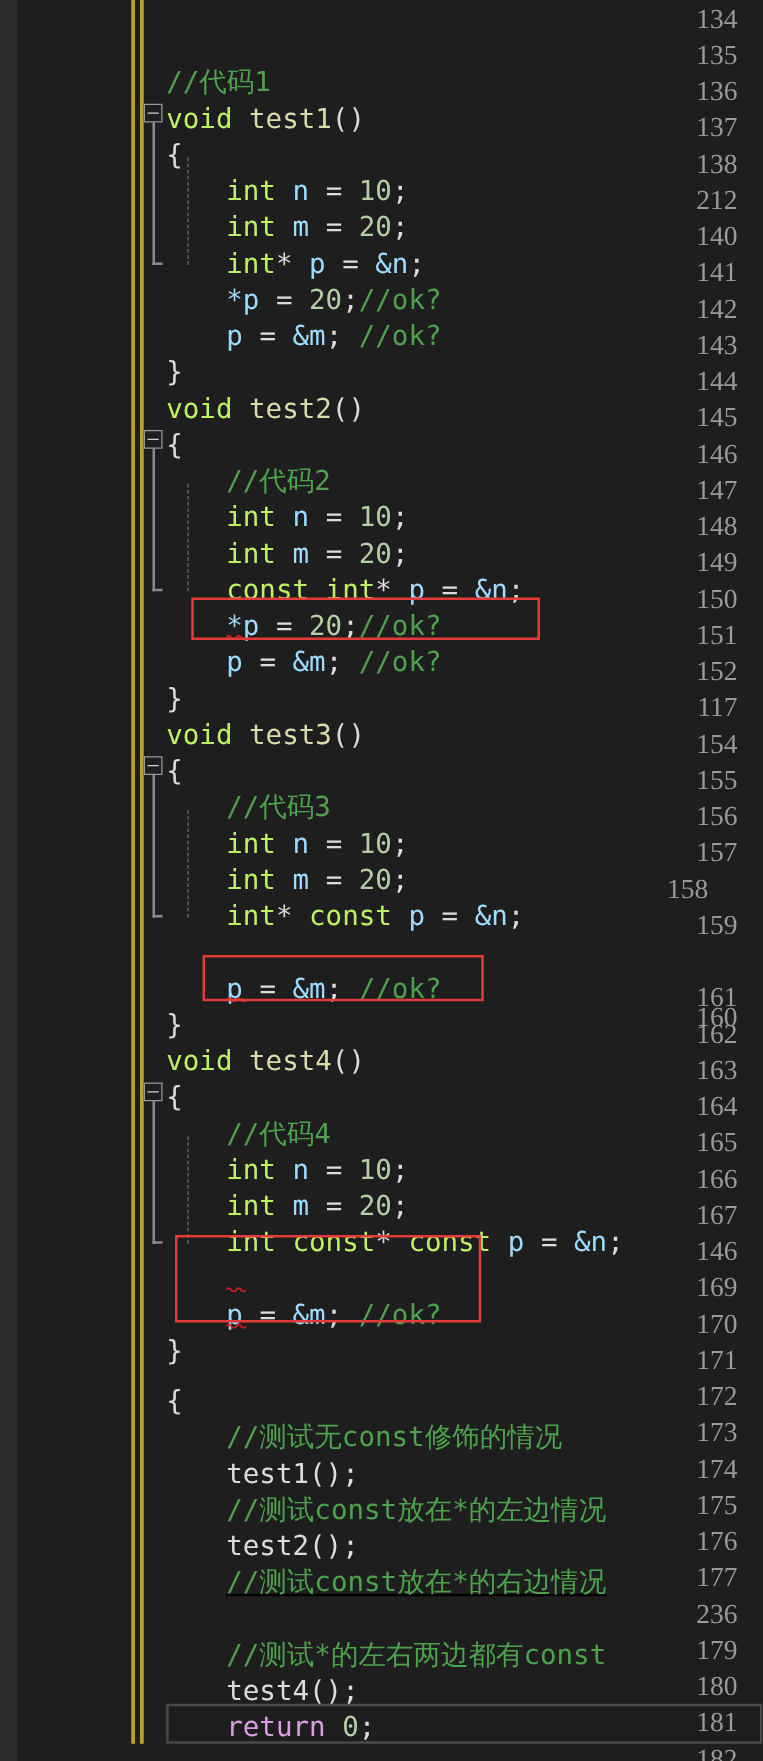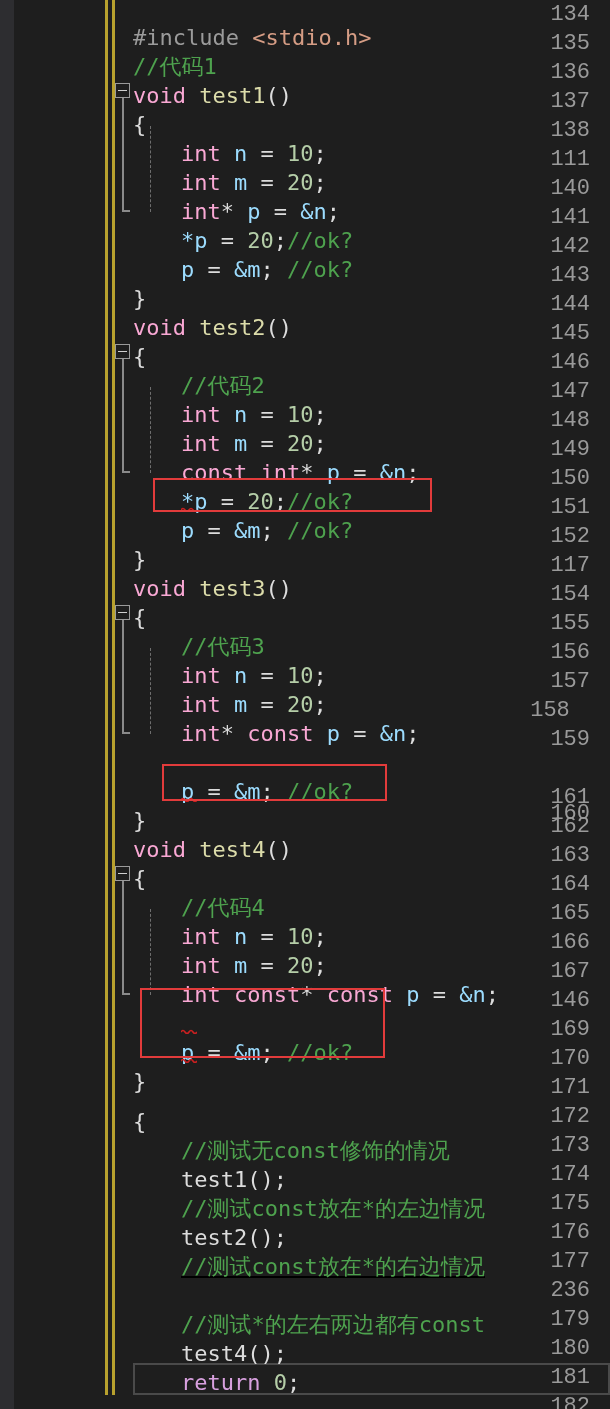--- a/index.html
+++ b/index.html
@@ -18,21 +18,21 @@
     background:#2d2d30;
   }
   
   .gutter{
     position:absolute; left:14px; top:0; width:86px; height:1409px;
     background:#1e1e1e;
   }
   .lnum{
     position:absolute; right:20px; width:80px; text-align:right;
     color:#9a9a9a; font-size:22px; line-height:29px; letter-spacing:0px;
-    font-family:Liberation Mono, monospace;
+    font-family:Liberation Serif, serif;
   }
   
   .changebar{
     position:absolute; width:3px; background:#b8a12e;
   }
   .changebar.b1{ left:105px; }
   .changebar.b2{ left:112px; }
   
   .foldline{
     position:absolute; left:122px; width:2px; background:#8a8a8a;
@@ -60,21 +60,21 @@
   }
   .cline{
     position:absolute; left:133px; white-space:pre;
     font-size:22px; line-height:29px;
     font-family:"DejaVu Sans Mono","Liberation Mono",monospace;
   }
   
   .t-pre   { color:#9b9b9b; }
   .t-str   { color:#d69d85; }
   .t-cmt   { color:#4ea24e; }
-  .t-kw    { color:#f9a8d4; }
+  .t-kw    { color:#bef264; }
   .t-fn    { color:#dcdcaa; }
   .t-plain { color:#dcdcdc; }
   .t-var   { color:#9cdcfe; }
   .t-num   { color:#b5cea8; }
   .t-ctl   { color:#d8a0df; }
   .t-brace { color:#dcdcdc; }
   
   .redbox{
     position:absolute; border:2px solid #e23b3b; background:transparent;
     pointer-events:none;
@@ -96,21 +96,21 @@
 
   <div class="left-strip"></div>
   <div class="gutter"></div>
 
   <div id="lnums">
       <div class="lnum" style="top: 0px;">134</div>
       <div class="lnum" style="top: 29px;">135</div>
       <div class="lnum" style="top: 58px;">136</div>
       <div class="lnum" style="top: 87px;">137</div>
       <div class="lnum" style="top: 116px;">138</div>
-      <div class="lnum" style="top: 145px;">111</div>
+      <div class="lnum" style="top: 145px;">212</div>
       <div class="lnum" style="top: 174px;">140</div>
       <div class="lnum" style="top: 203px;">141</div>
       <div class="lnum" style="top: 232px;">142</div>
       <div class="lnum" style="top: 261px;">143</div>
       <div class="lnum" style="top: 290px;">144</div>
       <div class="lnum" style="top: 319px;">145</div>
       <div class="lnum" style="top: 348px;">146</div>
       <div class="lnum" style="top: 377px;">147</div>
       <div class="lnum" style="top: 406px;">148</div>
       <div class="lnum" style="top: 435px;">149</div>
@@ -172,21 +172,20 @@
 
   <div class="indent" style="top:126px;height:86px;"></div>
   <div class="indent" style="top:387px;height:86px;"></div>
   <div class="indent" style="top:648px;height:86px;"></div>
   <div class="indent" style="top:909px;height:86px;"></div>
 
   <div class="curline" style="left:133px; top:1363px; width:477px; height:32px;"></div>
 
   <div class="code">
 
-    <div class="cline" style="top:23px;"><span class="t-pre">#include </span><span class="t-str">&lt;stdio.h&gt;</span></div>
 
     <div class="cline" style="top:52px;"><span class="t-cmt">//代码1</span></div>
 
     <div class="cline" style="top:81px;"><span class="t-kw">void</span><span class="t-fn"> test1</span><span class="t-plain">()</span></div>
 
     <div class="cline" style="top:110px;"><span class="t-brace">{</span></div>
 
     <div class="cline" style="top:139px;padding-left:48px;"><span class="t-kw">int</span><span class="t-var"> n </span><span class="t-plain">= </span><span class="t-num">10</span><span class="t-plain">;</span></div>
 
     <div class="cline" style="top:168px;padding-left:48px;"><span class="t-kw">int</span><span class="t-var"> m </span><span class="t-plain">= </span><span class="t-num">20</span><span class="t-plain">;</span></div>

